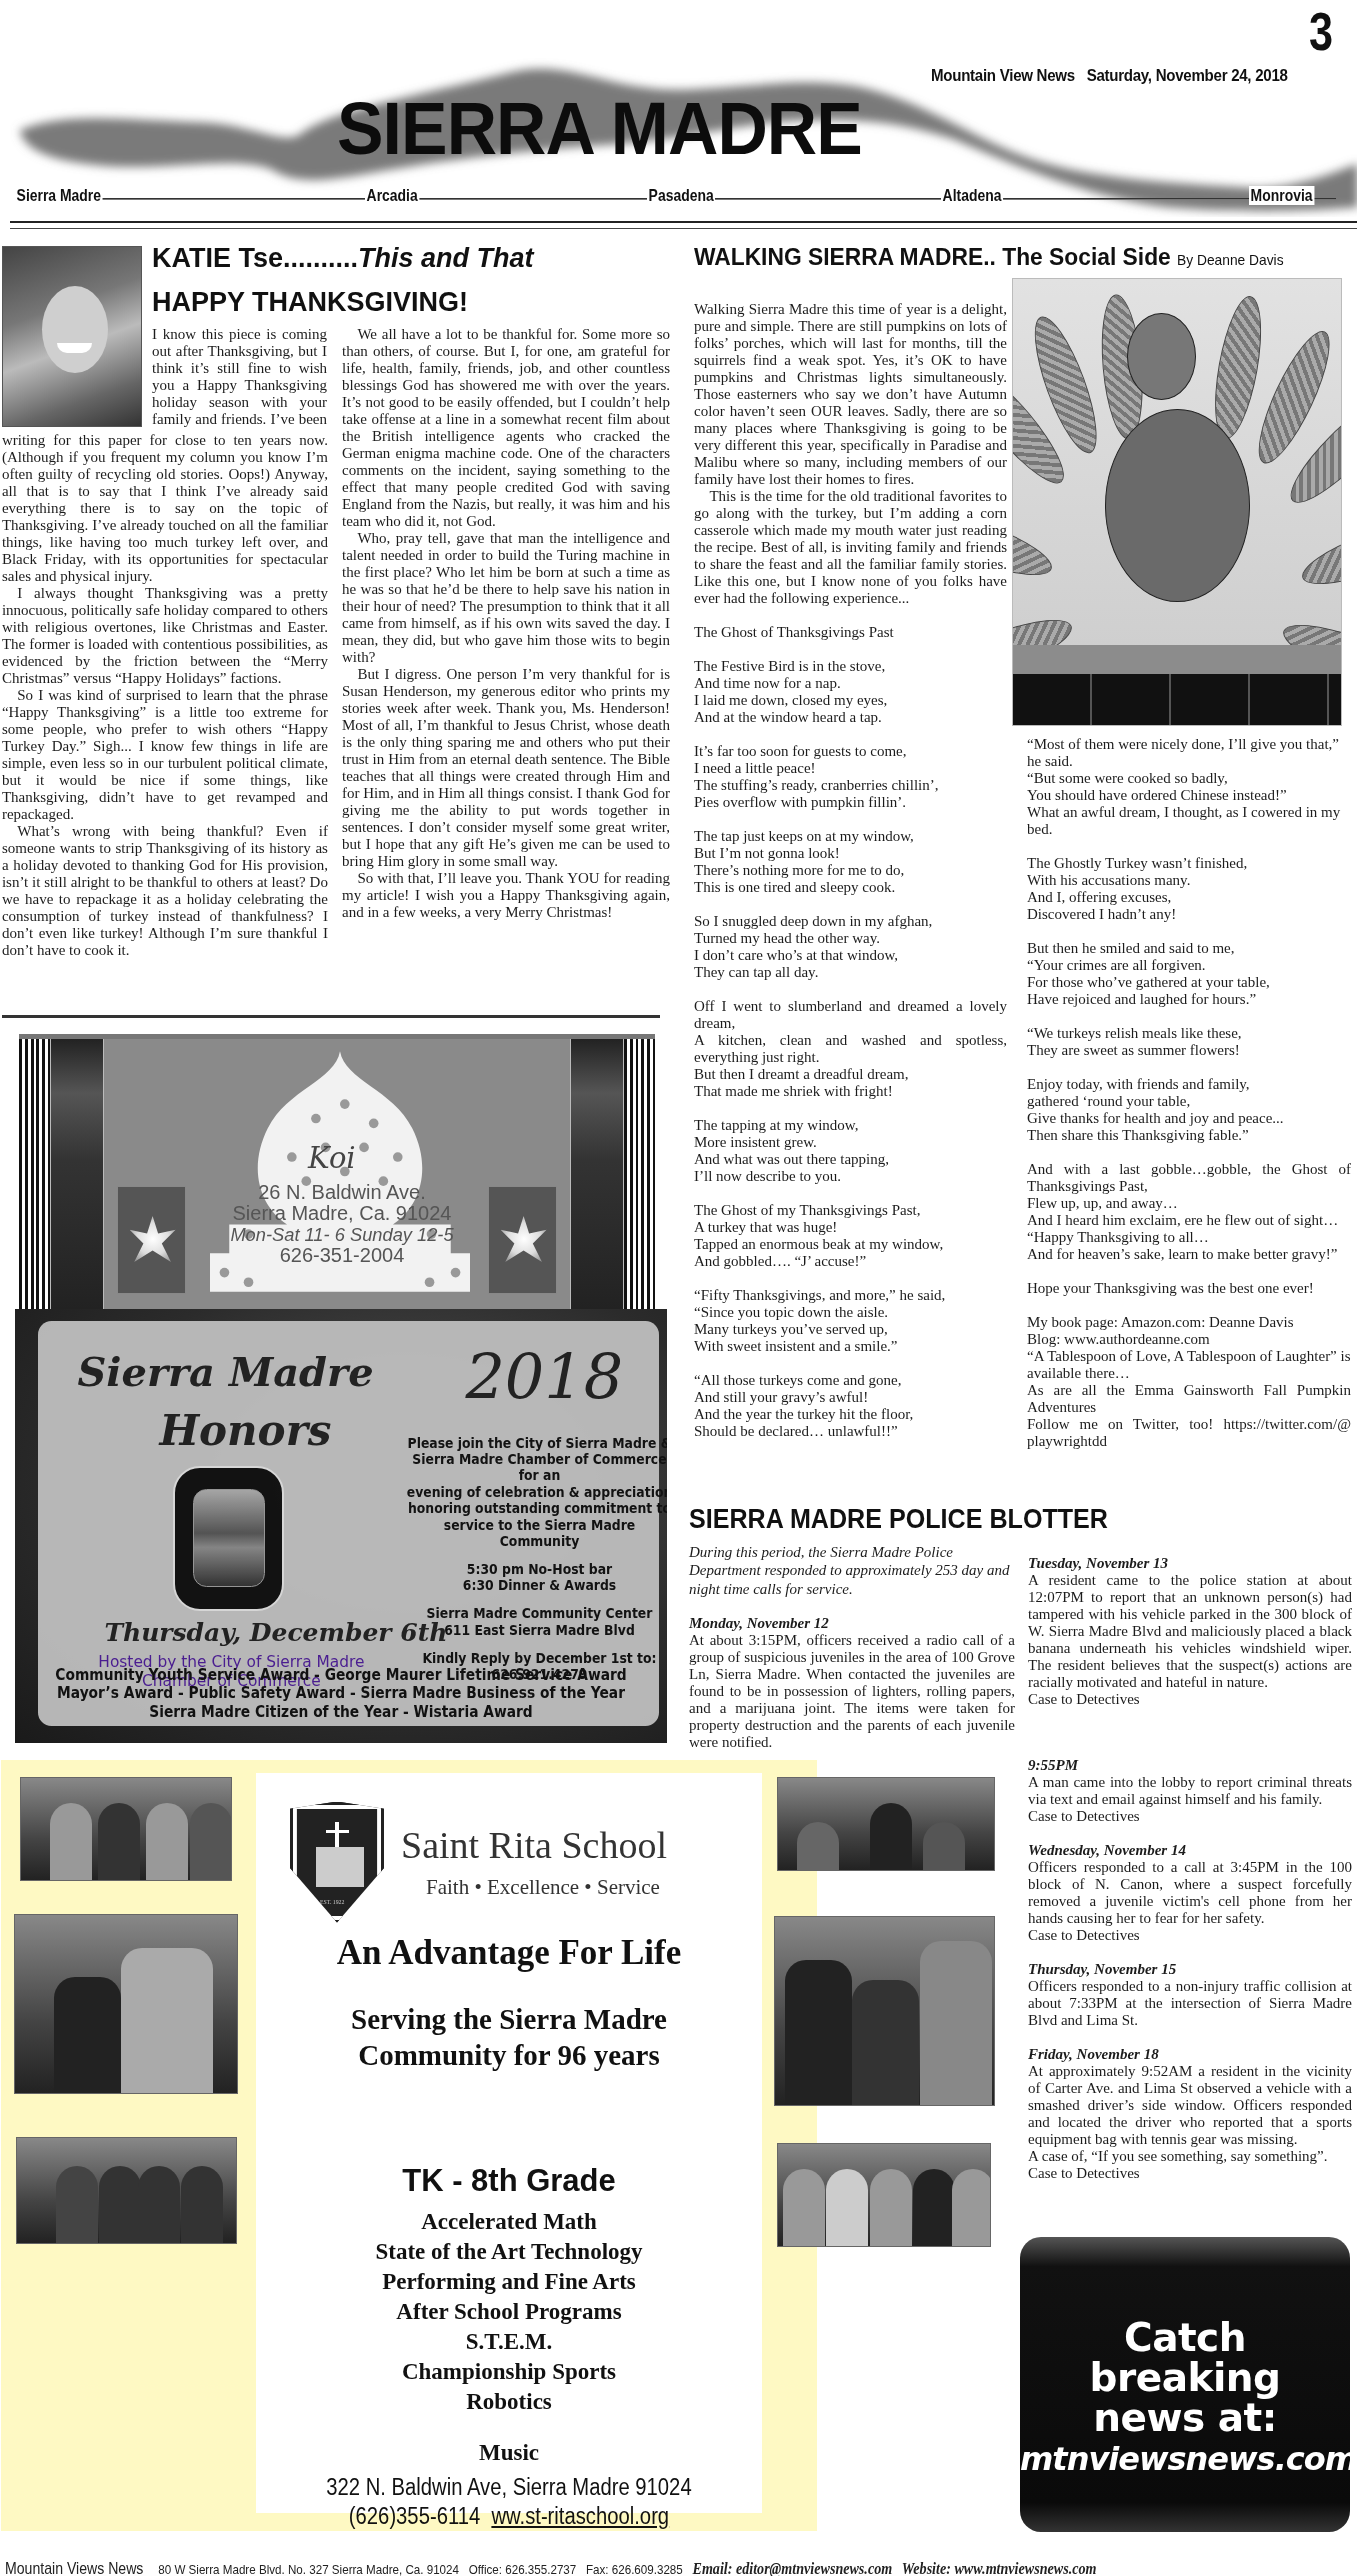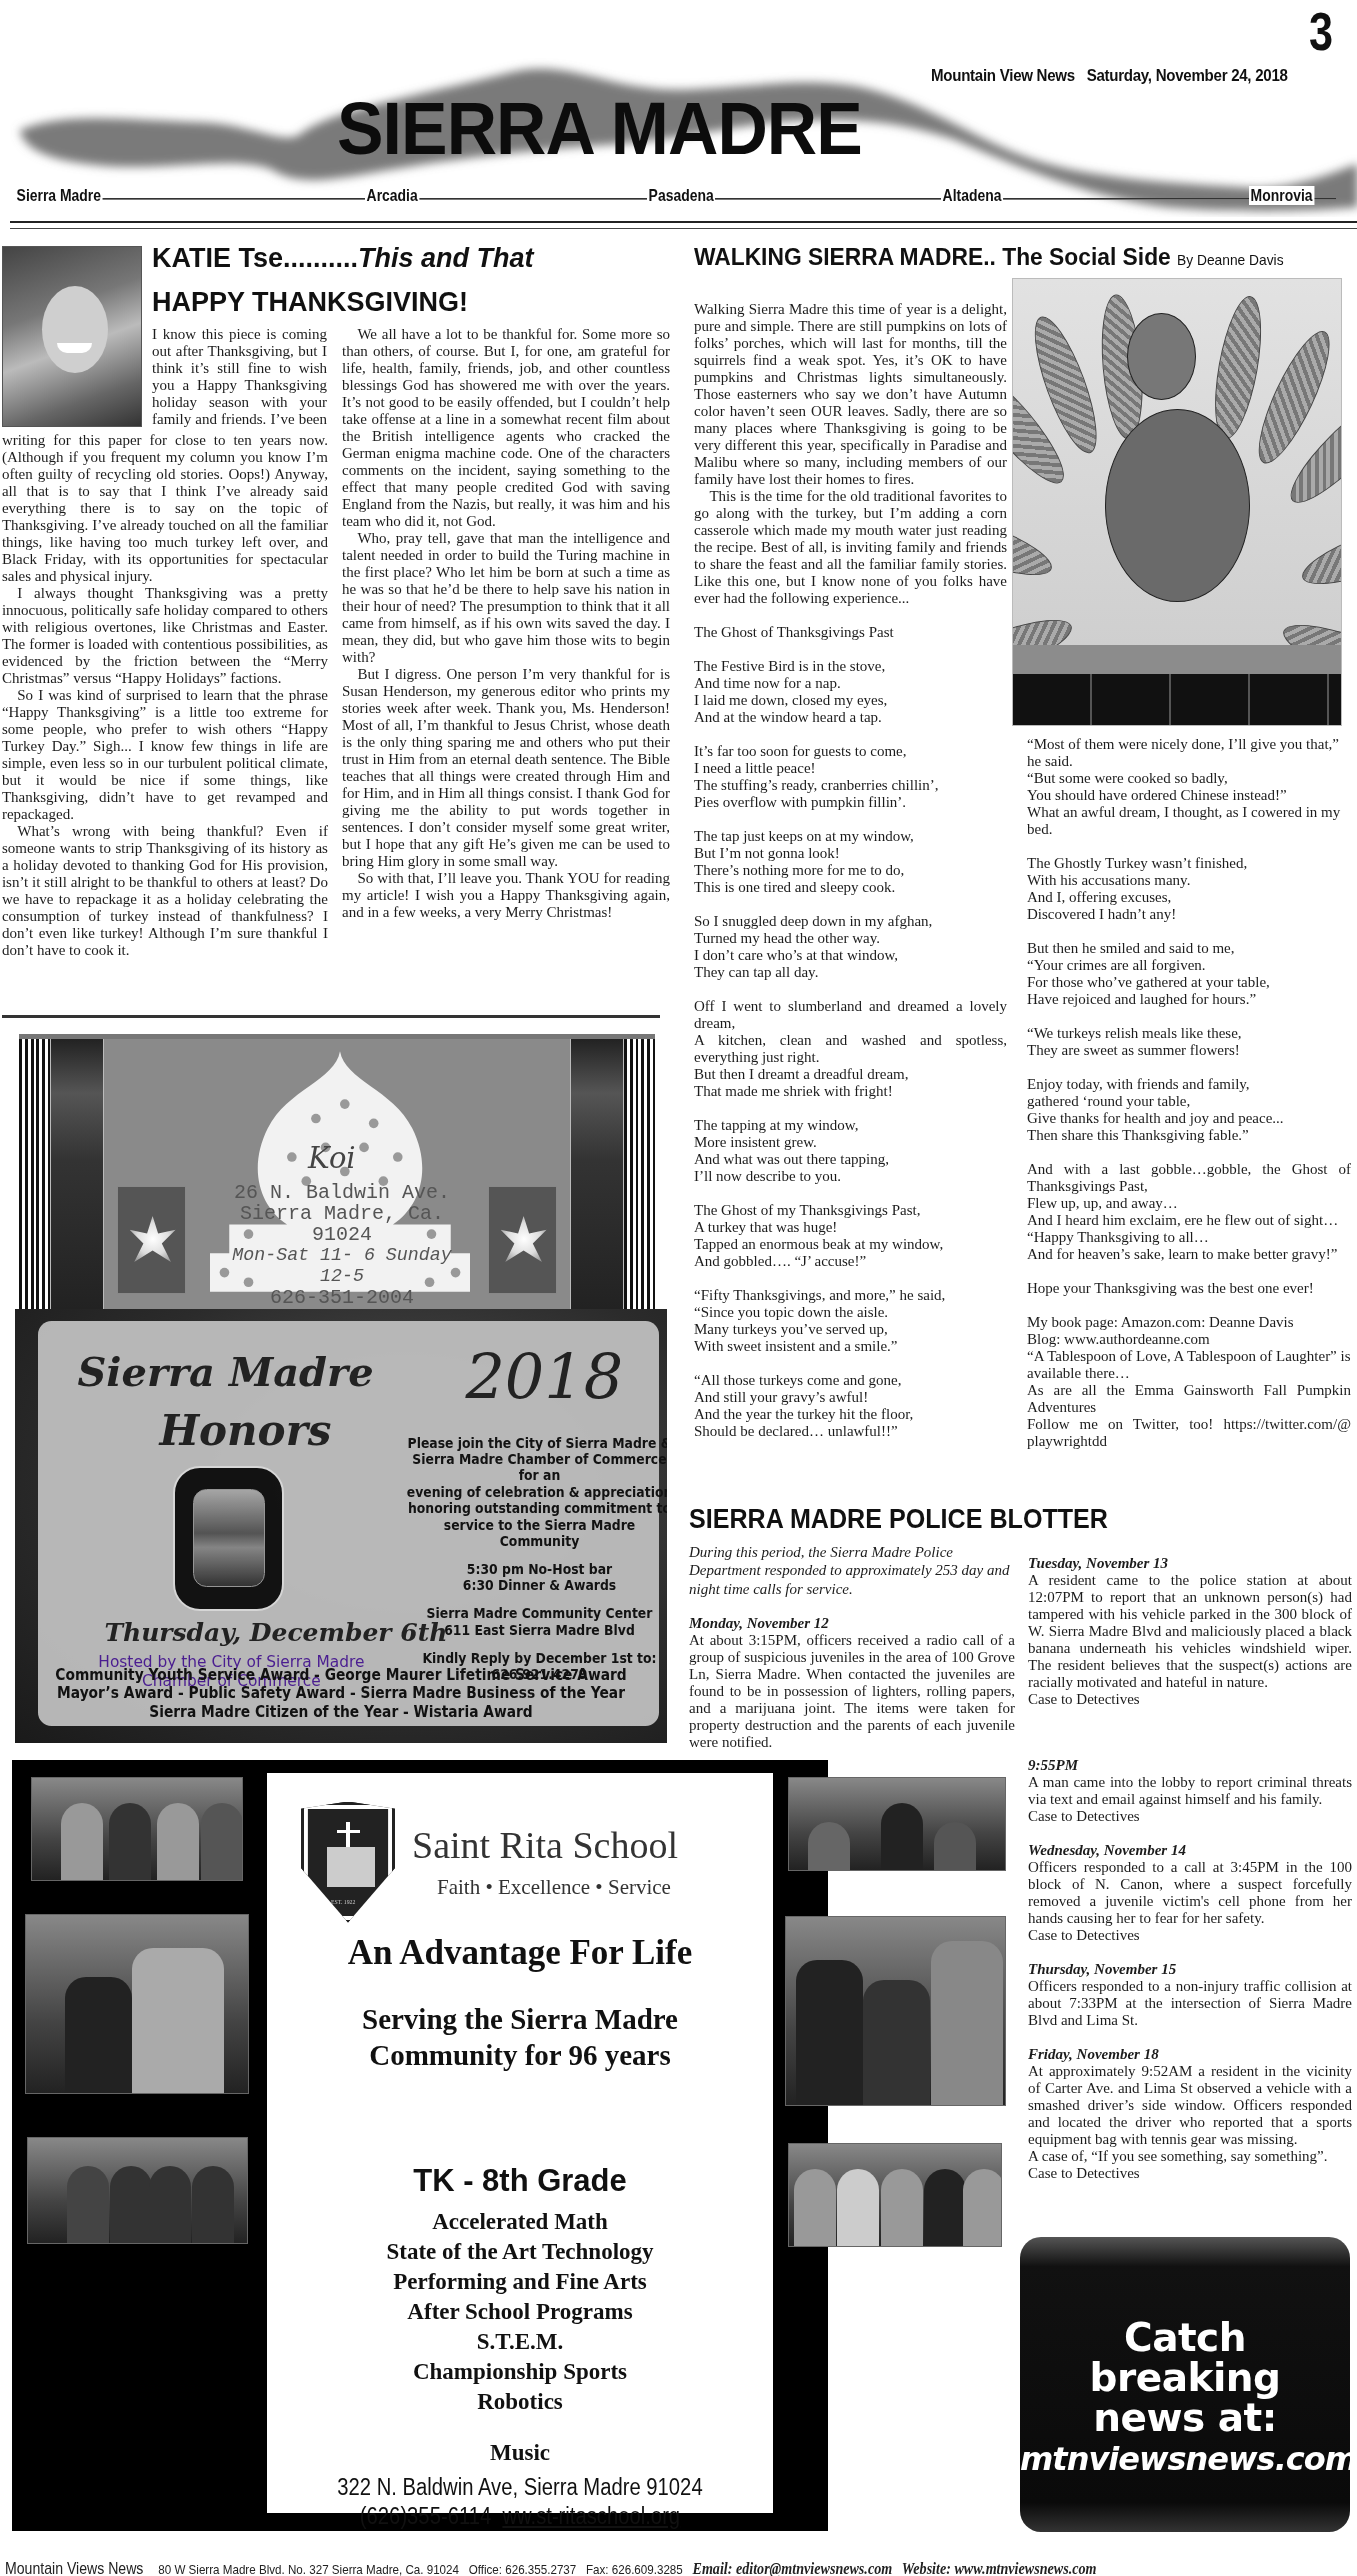--- a/index.html
+++ b/index.html
@@ -33,21 +33,21 @@
   .rule-mid { left: 1.9px; top: 1015px; width: 658px; height: 2.9px; background: #333; }
 
   
   .koi-ad { left: 19px; top: 1034px; width: 636px; height: 280px; background: #8a8a8a; border-top: 5.8px solid #777; border-bottom: 5.8px solid #777; overflow: hidden; }
   .koi-stripes { position: absolute; top: 0; width: 31px; height: 100%; background: repeating-linear-gradient(90deg,#111 0 2.9px,#fff 2.9px 5.8px); }
   .koi-statue { position: absolute; top: 0; width: 54px; height: 100%; background: linear-gradient(180deg,#222 0%,#555 20%,#333 45%,#222 100%); border-left: 1.9px solid #bbb; border-right: 1.9px solid #bbb; }
   .koi-dome { position: absolute; left: 191px; top: 11.6px; width: 260px; height: 241px; }
   .koi-lotus { position: absolute; top: 147px; width: 69px; height: 108px; background: #555; border: 1px solid #888; }
   .koi-lotus::after { content: ""; position: absolute; left: 11.6px; top: 29px; width: 46px; height: 46px; background: radial-gradient(circle,#fff 0%,#ddd 50%,#777 100%); clip-path: polygon(50% 0,62% 38%,100% 30%,70% 60%,90% 100%,50% 75%,10% 100%,30% 60%,0 30%,38% 38%); }
   .koi-logo { position: absolute; left: 289px; top: 102px; font: italic 29px "DejaVu Serif", serif; color: #444; }
-  .koi-text { position: absolute; left: 193px; top: 143px; width: 260px; text-align: center; font-family: Liberation Mono, monospace; color: #555; }
+  .koi-text { position: absolute; left: 193px; top: 143px; width: 260px; text-align: center; font-family: Liberation Sans, sans-serif; color: #555; }
   .koi-text div { font-size: 20px; line-height: 21px; }
   .koi-text .it { font-style: italic; font-size: 18.3px; }
 
   
   .honors-ad { left: 15.4px; top: 1309px; width: 652px; height: 434px; background: radial-gradient(ellipse at 60% 40%,#555 0%,#2b2b2b 60%,#1a1a1a 100%); overflow: hidden; }
   .honors-card { position: absolute; left: 23px; top: 11.6px; width: 621px; height: 405px; background: #bdbdbd; border-radius: 13.5px; opacity: 0.96; }
   .honors-script1 { position: absolute; left: 39px; top: 27px; font: italic bold 40px "DejaVu Serif", serif; color: #222; white-space: nowrap; }
   .honors-script2 { position: absolute; left: 121px; top: 85px; font: italic bold 42px "DejaVu Serif", serif; color: #222; }
   .honors-year { position: absolute; left: 427px; top: 19px; font: italic 62px "DejaVu Serif", serif; color: #222; text-align: center; }
   .honors-seal { position: absolute; left: 135px; top: 145px; width: 111px; height: 145px; border-radius: 27px; background: #111; border: 2.9px solid #ddd; }
@@ -77,21 +77,21 @@
   
   .police-title { left: 689px; top: 1504px; font: bold 27px "Liberation Sans", sans-serif; color: #111; white-space: nowrap; transform: scaleX(0.93); transform-origin: left top; }
   .police-col1 { left: 689px; top: 1543px; width: 326px; }
   .police-col2 { left: 1028px; top: 1555px; width: 324px; }
   .police-col3 { left: 1028px; top: 1757px; width: 324px; }
   .blotter-entry { margin-bottom: 17px; }
   .blotter-date { font-style: italic; font-weight: bold; }
   .italic-intro { font-style: italic; }
 
   
-  .school-ad { left: 12px; top: 1760px; width: 816px; height: 771px; background: #000000; }
+  .school-ad { left: 1px; top: 1760px; width: 816px; height: 771px; background: #fef9c3; }
   .school-photo { position: absolute; background: linear-gradient(180deg,#888,#444 60%,#222); border: 1px solid #666; overflow: hidden; }
   .school-photo .kid { position: absolute; bottom: 0; width: 42px; height: 77px; border-radius: 21px 21px 0 0; background: #999; }
   .school-card { position: absolute; left: 255px; top: 12.5px; width: 506px; height: 740px; background: #ffffff; }
   .school-shield { position: absolute; left: 34px; top: 29px; width: 94px; height: 121px; background: #222; border: 3.9px solid #222; box-shadow: inset 0 0 0 3.9px #fff; clip-path: polygon(0 6%,50% 0,100% 6%,100% 55%,50% 100%,0 55%); }
   .school-shield .cross { position: absolute; left: 42px; top: 17.4px; width: 3.9px; height: 29px; background: #fff; }
   .school-shield .crossbar { position: absolute; left: 33px; top: 25px; width: 23px; height: 3.9px; background: #fff; }
   .school-shield .book { position: absolute; left: 23px; top: 42px; width: 48px; height: 40px; background: #ccc; }
   .school-shield .est { position: absolute; left: 27px; top: 94px; font: 5.8px "Liberation Serif", serif; color: #ccc; }
   .school-name { position: absolute; left: 145px; top: 50px; font: 38px "Liberation Serif", serif; color: #333; white-space: nowrap; }
   .school-motto { position: absolute; left: 170px; top: 102px; font: 21px "Liberation Serif", serif; color: #333; white-space: nowrap; }

